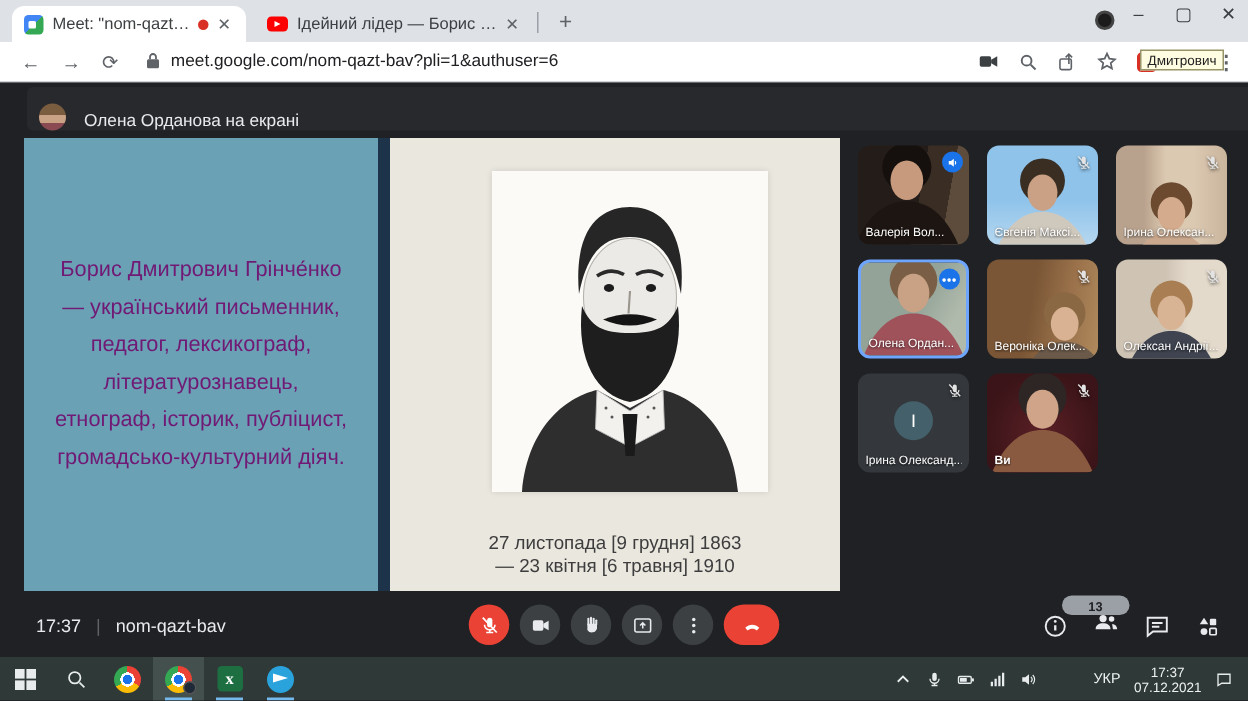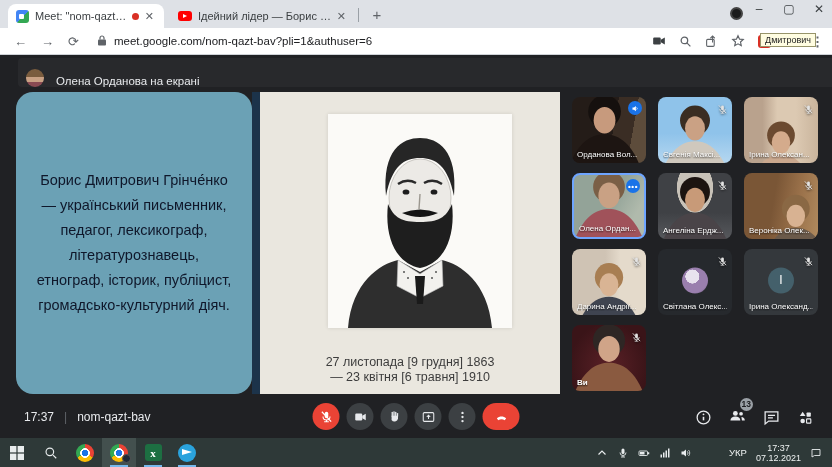--- a/index.html
+++ b/index.html
@@ -35,21 +35,21 @@
   .tooltip { position:absolute; right:16px; top:33px; background:#fffde1; border:1px solid #97946a; font-size:9px; color:#222; padding:1px 4px; z-index:5;}
 
   
   .meet { position:absolute; left:0; top:55px; width:832px; height:383px; background:#202124; }
   .banner { position:absolute; left:18px; top:3px; width:814px; height:29px; background:#28292c; border-radius:4px 0 0 4px; display:flex; align-items:flex-end; }
   .banner .avatar { width:18px; height:18px; border-radius:50%; margin-left:8px; background:linear-gradient(180deg,#7a5c3e 0 42%,#c9a184 42% 74%,#8a4a52 74%); flex:none;}
   .banner .btxt { font-size:11.5px; color:#e8eaed; margin-left:12px; }
 
   
   .stage { position:absolute; left:16px; top:37px; width:544px; height:302px; display:flex; }
-  .slide-left { width:236px; height:100%; background:#6ba1b5; color:#0f172a; display:flex; align-items:center;border-radius:17px; }
+  .slide-left { width:236px; height:100%; background:#6ba1b5; color:#701a75; display:flex; align-items:center; }
   .slide-left .stext { padding:10px 18px; font-size:14.5px; line-height:1.72; text-align:center; font-weight:500;}
   .slide-divider { width:8px; height:100%; background:#1c334a; }
   .slide-right { position:relative; width:300px; height:100%; background:#eae7df; }
   .portrait-card { position:absolute; left:68px; top:22px; width:184px; height:214px; background:#fbfaf7; box-shadow:0 0 4px rgba(0,0,0,.12); }
   .portrait-card svg { width:100%; height:100%; }
   .dates { position:absolute; left:0; top:263px; width:100%; text-align:center; font-size:12.5px; line-height:15px; color:#3d3d3d; }
   .watermark { position:absolute; right:38px; top:249px; color:#b8b4ab; font-size:8px; line-height:9px; text-align:left;}
   .watermark .wm2 { font-size:6.5px; color:#c6c2ba; }
 
   
@@ -95,21 +95,21 @@
   .cb-left { position:absolute; left:24px; top:0; height:42px; display:flex; align-items:center; gap:10px; color:#e8eaed; font-size:12px;}
   .cb-sep { color:#5f6368; }
   .cb-center { position:absolute; left:50%; top:7px; transform:translateX(-50%); display:flex; align-items:center; gap:7px; }
   .cbtn { width:27px; height:27px; border-radius:50%; background:#3c4043; display:flex; align-items:center; justify-content:center; color:#e8eaed;}
   .cbtn svg { width:14px; height:14px; }
   .cbtn.red { background:#ea4335; }
   .cbtn.end { width:37px; border-radius:14px; background:#ea4335; }
   .cb-right { position:absolute; right:18px; top:0; height:42px; display:flex; align-items:center; gap:17px; color:#e8eaed;}
   .cb-right svg { width:17px; height:17px; }
   .people-wrap { position:relative; }
-  .badge { position:absolute; right:-7px; top:-9px; min-width:13px; height:13px; border-radius:7px; background:#9aa0a6; color:#202124; font-size:8.5px; font-weight:bold; display:flex; align-items:center; justify-content:center; padding:0 2px;}
+  .badge { position:absolute; right:-7px; top:-9px; min-width:13px; height:13px; border-radius:7px; background:#9aa0a6; color:#202124; font-size:8.5px; font-weight:bold; display:flex; align-items:center; justify-content:center; padding:0 18px;}
 
   
   .taskbar { position:absolute; left:0; top:438px; width:832px; height:29px; background:#2e3938; display:flex; align-items:center; }
   .tb-left { display:flex; align-items:center; height:100%; }
   .tb-btn { width:34px; height:100%; display:flex; align-items:center; justify-content:center; position:relative; }
   .tb-btn.active-app { background:#43504e; }
   .underline { position:absolute; bottom:0; left:8px; right:8px; height:2px; background:#76b9ed; }
   .icon-chrome { width:18px; height:18px; border-radius:50%;
      background:radial-gradient(circle,#1a73e8 0 25%,#fff 26% 37%,transparent 38%),
      conic-gradient(#ea4335 0 33%,#fbbc05 33% 66%,#34a853 66% 100%);}
@@ -234,21 +234,21 @@
             <circle class="hair" cx="50" cy="34" r="21"></circle>
             <ellipse class="skin" cx="50" cy="45" rx="14" ry="17"></ellipse>
             <path class="torso" d="M6,100 C18,72 34,63 50,63 C66,63 82,72 94,100 Z"></path>
           </svg>
         <span class="audio-ind">
             <svg viewBox="0 0 24 24" fill="#fff">
               <path d="M4 9h4l5-4v14l-5-4H4z"></path>
               <path d="M15 9a4 4 0 0 1 0 6" stroke="#fff" stroke-width="2" fill="none"></path>
             </svg>
           </span>
-        <span class="tile-name">Орданова Вол...</span>
+        <span class="tile-name">Валерія Вол...</span>
       </div>
 
       <div class="tile t1">
         <svg class="person" viewBox="0 0 100 100" preserveAspectRatio="xMidYMax meet">
             <circle class="hair" cx="50" cy="34" r="21"></circle>
             <ellipse class="skin" cx="50" cy="45" rx="14" ry="17"></ellipse>
             <path class="torso" d="M6,100 C18,72 34,63 50,63 C66,63 82,72 94,100 Z"></path>
           </svg>
         <span class="mic-off"><svg viewBox="0 0 24 24" fill="currentColor">
               <rect x="9" y="3" width="6" height="11" rx="3"></rect>
@@ -277,34 +277,20 @@
       <div class="tile t3">
         <svg class="person" viewBox="0 0 100 100" preserveAspectRatio="xMidYMax meet">
             <circle class="hair" cx="50" cy="34" r="21"></circle>
             <ellipse class="skin" cx="50" cy="45" rx="14" ry="17"></ellipse>
             <path class="torso" d="M6,100 C18,72 34,63 50,63 C66,63 82,72 94,100 Z"></path>
           </svg>
         <span class="menu-ind">•••</span>
         <span class="tile-name">Олена Ордан...</span>
       </div>
 
-      <div class="tile t4">
-        <svg class="person" viewBox="0 0 100 100" preserveAspectRatio="xMidYMax meet">
-            <circle class="hair" cx="50" cy="34" r="21"></circle>
-            <ellipse class="skin" cx="50" cy="45" rx="14" ry="17"></ellipse>
-            <path class="torso" d="M6,100 C18,72 34,63 50,63 C66,63 82,72 94,100 Z"></path>
-          </svg>
-        <span class="mic-off"><svg viewBox="0 0 24 24" fill="currentColor">
-              <rect x="9" y="3" width="6" height="11" rx="3"></rect>
-              <path d="M6,11 a6,6 0 0 0 12,0" fill="none" stroke="currentColor" stroke-width="1.8"></path>
-              <path d="M12,17v3M8,20h8" stroke="currentColor" stroke-width="1.8"></path>
-              <path d="M4,3 L20,20" stroke="currentColor" stroke-width="2"></path>
-            </svg></span>
-        <span class="tile-name">Ангеліна Ердж...</span>
-      </div>
 
       <div class="tile t5">
         <svg class="person" viewBox="0 0 100 100" preserveAspectRatio="xMidYMax meet">
             <circle class="hair" cx="50" cy="34" r="21"></circle>
             <ellipse class="skin" cx="50" cy="45" rx="14" ry="17"></ellipse>
             <path class="torso" d="M6,100 C18,72 34,63 50,63 C66,63 82,72 94,100 Z"></path>
           </svg>
         <span class="mic-off"><svg viewBox="0 0 24 24" fill="currentColor">
               <rect x="9" y="3" width="6" height="11" rx="3"></rect>
               <path d="M6,11 a6,6 0 0 0 12,0" fill="none" stroke="currentColor" stroke-width="1.8"></path>
@@ -320,33 +306,23 @@
             <circle class="hair" cx="50" cy="34" r="21"></circle>
             <ellipse class="skin" cx="50" cy="45" rx="14" ry="17"></ellipse>
             <path class="torso" d="M6,100 C18,72 34,63 50,63 C66,63 82,72 94,100 Z"></path>
           </svg>
         <span class="mic-off"><svg viewBox="0 0 24 24" fill="currentColor">
               <rect x="9" y="3" width="6" height="11" rx="3"></rect>
               <path d="M6,11 a6,6 0 0 0 12,0" fill="none" stroke="currentColor" stroke-width="1.8"></path>
               <path d="M12,17v3M8,20h8" stroke="currentColor" stroke-width="1.8"></path>
               <path d="M4,3 L20,20" stroke="currentColor" stroke-width="2"></path>
             </svg></span>
-        <span class="tile-name">Дарина Андрії...</span>
-      </div>
-
-      <div class="tile t8">
-        <span class="avatar-circle"></span>
-        <span class="mic-off"><svg viewBox="0 0 24 24" fill="currentColor">
-              <rect x="9" y="3" width="6" height="11" rx="3"></rect>
-              <path d="M6,11 a6,6 0 0 0 12,0" fill="none" stroke="currentColor" stroke-width="1.8"></path>
-              <path d="M12,17v3M8,20h8" stroke="currentColor" stroke-width="1.8"></path>
-              <path d="M4,3 L20,20" stroke="currentColor" stroke-width="2"></path>
-            </svg></span>
-        <span class="tile-name">Світлана Олекс...</span>
-      </div>
+        <span class="tile-name">Олексан Андрії...</span>
+      </div>
+
 
       <div class="tile t9">
         <span class="avatar-circle">І</span>
         <span class="mic-off"><svg viewBox="0 0 24 24" fill="currentColor">
               <rect x="9" y="3" width="6" height="11" rx="3"></rect>
               <path d="M6,11 a6,6 0 0 0 12,0" fill="none" stroke="currentColor" stroke-width="1.8"></path>
               <path d="M12,17v3M8,20h8" stroke="currentColor" stroke-width="1.8"></path>
               <path d="M4,3 L20,20" stroke="currentColor" stroke-width="2"></path>
             </svg></span>
         <span class="tile-name">Ірина Олександ...</span>

